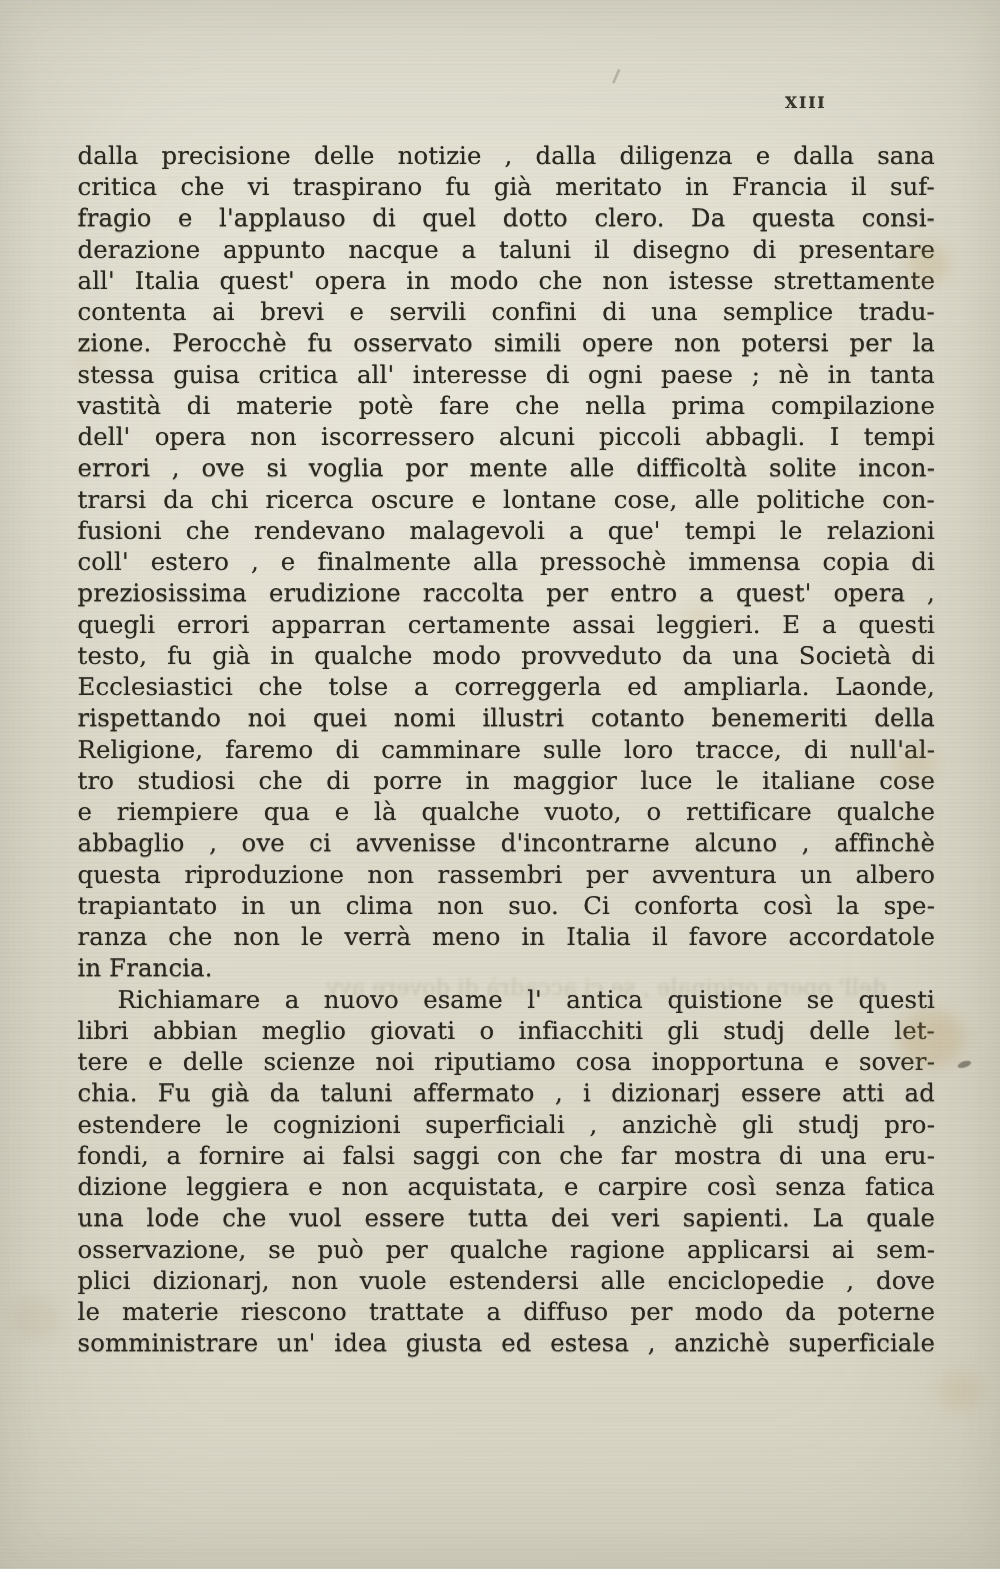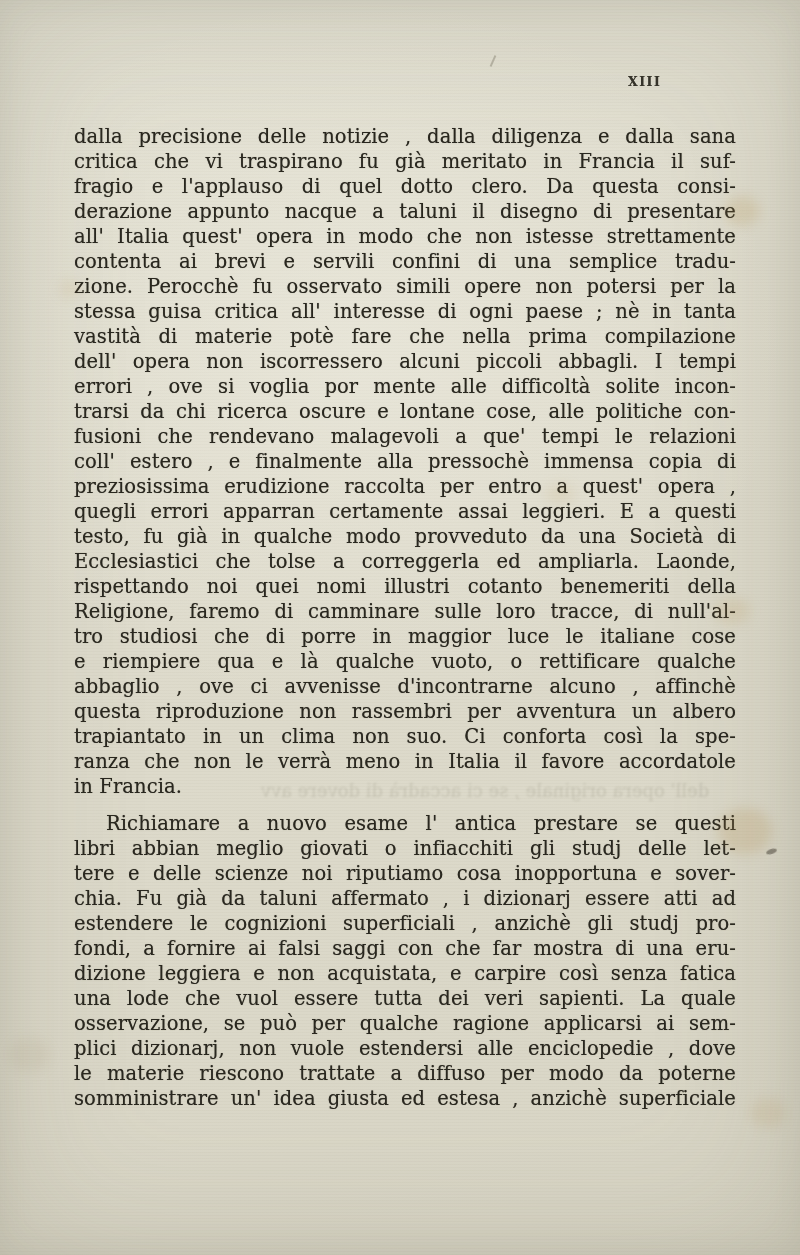--- a/index.html
+++ b/index.html
@@ -41,21 +41,21 @@
     position: absolute;
     left: 62px;
     top: 112px;
     width: 686px;
     font-size: 19.5px;
     line-height: 25px;
     color: #29271f;
     text-shadow: 0 0.3px 0.7px rgba(41,38,30,0.55);
     letter-spacing: 0.1px;
   }
-  .para { margin: 12px; }
+  .para { margin: 0; }
   .line {
     text-align: justify;
     text-align-last: justify;
     height: 25px;
     white-space: nowrap;
   }
   .line.flush { text-align-last: left; }
   .line.indent { padding-left: 32px; }
   .verso {
     position: absolute;
@@ -137,21 +137,21 @@
       <div class="line">Religione, faremo di camminare sulle loro tracce, di null'al-</div>
       <div class="line">tro studiosi che di porre in maggior luce le italiane cose</div>
       <div class="line">e riempiere qua e là qualche vuoto, o rettificare qualche</div>
       <div class="line">abbaglio , ove ci avvenisse d'incontrarne alcuno , affinchè</div>
       <div class="line">questa riproduzione non rassembri per avventura un albero</div>
       <div class="line">trapiantato in un clima non suo. Ci conforta così la spe-</div>
       <div class="line">ranza che non le verrà meno in Italia il favore accordatole</div>
       <div class="line flush">in Francia.</div>
     </div>
     <div class="para">
-      <div class="line indent">Richiamare a nuovo esame l' antica prestare se questi</div>
+      <div class="line indent">Richiamare a nuovo esame l' antica quistione se questi</div>
       <div class="line">libri abbian meglio giovati o infiacchiti gli studj delle let-</div>
       <div class="line">tere e delle scienze noi riputiamo cosa inopportuna e sover-</div>
       <div class="line">chia. Fu già da taluni affermato , i dizionarj essere atti ad</div>
       <div class="line">estendere le cognizioni superficiali , anzichè gli studj pro-</div>
       <div class="line">fondi, a fornire ai falsi saggi con che far mostra di una eru-</div>
       <div class="line">dizione leggiera e non acquistata, e carpire così senza fatica</div>
       <div class="line">una lode che vuol essere tutta dei veri sapienti. La quale</div>
       <div class="line">osservazione, se può per qualche ragione applicarsi ai sem-</div>
       <div class="line">plici dizionarj, non vuole estendersi alle enciclopedie , dove</div>
       <div class="line">le materie riescono trattate a diffuso per modo da poterne</div>

